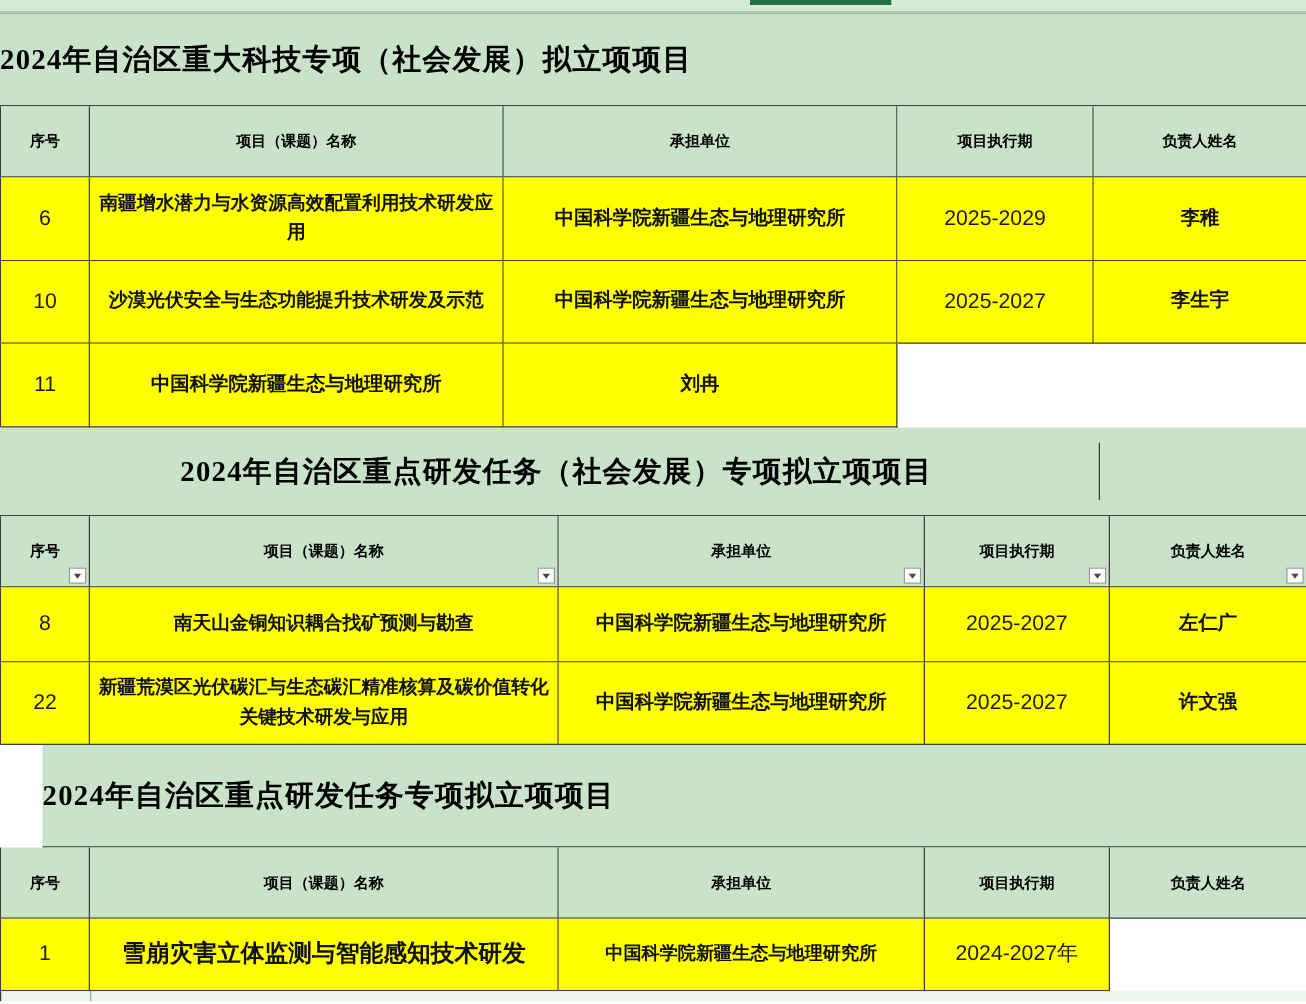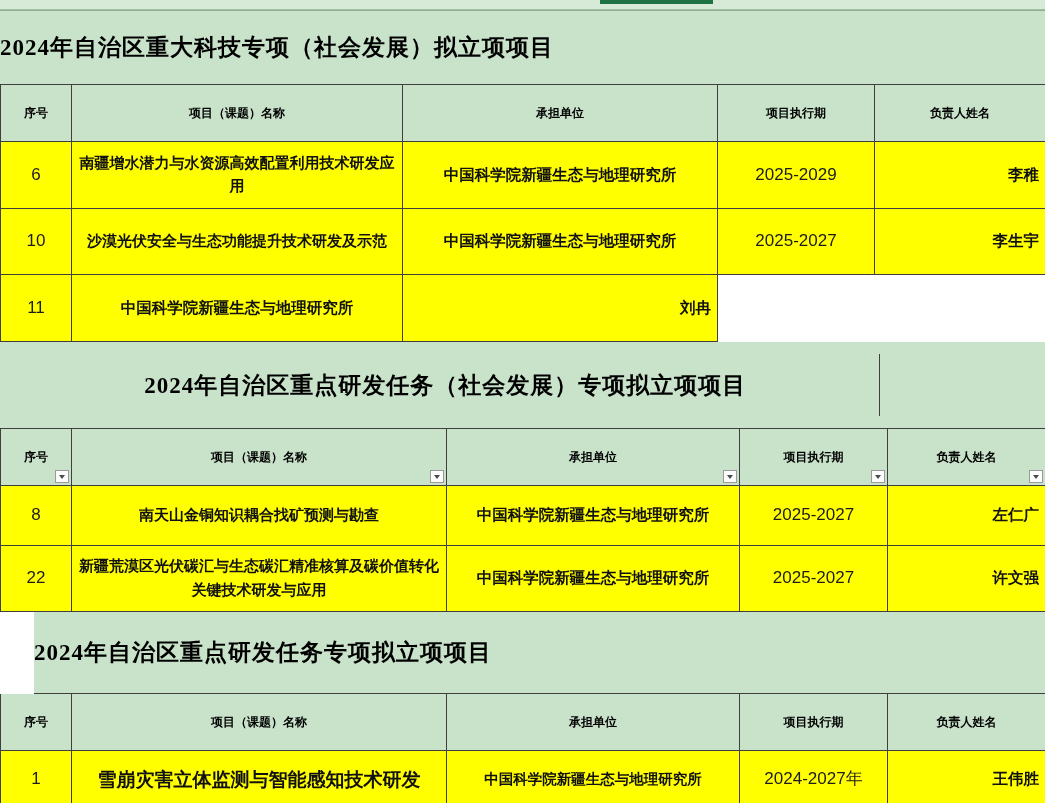--- a/index.html
+++ b/index.html
@@ -32,21 +32,21 @@
   .title-row{
     display:flex;align-items:center;justify-content:flex-start;
     background:#c9e2ca;
     border-bottom:1px solid #3f3f3f;
     width:1045px;
   }
   .title-row .ttl{
     font-size:23px;letter-spacing:1px;color:#000;
   }
   .t1{height:75px;border-top:1px solid #8fae90;}
-  .t2{height:87px;padding:12px;justify-content:space-between;}
+  .t2{height:71px;padding:12px;justify-content:space-between;}
   .t2 .merge-main{
     width:888px;height:100%;
     display:flex;align-items:center;justify-content:center;
     border-right:1px solid #3f3f3f;
   }
   .t2 .merge-side{width:157px;height:100%;}
   .t3{height:82px;margin-left:34px;}
 
   
   .grid{display:grid;width:1045px;border-left:1px solid #3f3f3f;}
@@ -62,21 +62,21 @@
     line-height:1.55;
   }
   .header .cell{background:#c9e2ca;font-size:12px;color:#000;}
   .body .cell{background:#ffff00;}
   .cell.name{font-size:15px;}
   .cell.org{font-size:15.5px;}
   .cell.no,.cell.period{
     font-family:"Liberation Sans","DejaVu Sans",sans-serif;
     font-weight:normal;font-size:17px;color:#1c1c1c;
   }
-  .cell.leader{font-size:15.5px;justify-content:flex-end;}
+  .cell.leader{font-size:15.5px;}
 
   
   .filter{
     position:absolute;right:2px;bottom:2px;
     width:14px;height:13px;
     background:#fdfdfd;
     border:1px solid #9a9a9a;
     display:flex;align-items:center;justify-content:center;
   }
   .filter .arr{
@@ -280,22 +280,19 @@
       </div>
     <div class="cell name" style="font-size:19px">
         <span>雪崩灾害立体监测与智能感知技术研发</span>
       </div>
     <div class="cell org" style="font-size:14.5px">
         <span>中国科学院新疆生态与地理研究所</span>
       </div>
     <div class="cell period">
         <span>2024-2027年</span>
       </div>
-    <div class="cell leader">
-        <span>王伟胜</span>
-      </div>
   </div>
 
   <div class="bottom-strip">
     <div class="seg"></div>
   </div>
 
 </div>
 
 </body></html>

